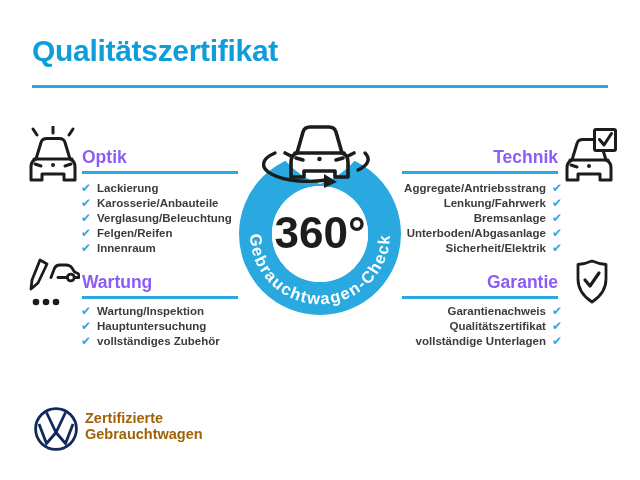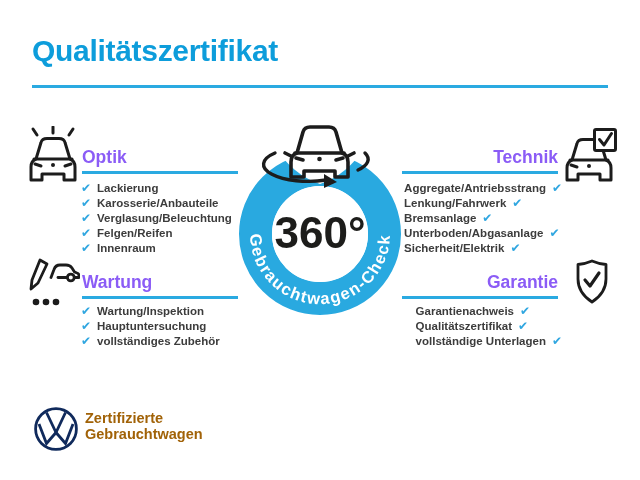--- a/index.html
+++ b/index.html
@@ -23,21 +23,21 @@
   #wartung-u{left:82px;top:296px;}
   #technik-u{left:402px;top:171px;}
   #garantie-u{left:402px;top:296px;}
   .list{position:absolute;}
   #optik-l{left:81px;top:180px;}
   #wartung-l{left:81px;top:303px;}
   #technik-l{right:78px;top:180px;}
   #garantie-l{right:78px;top:303px;}
   .row{display:flex;align-items:center;height:15px;font-size:11.5px;font-weight:bold;
        color:#3c3c3c;white-space:nowrap;}
-  .row-right{}
+  .row-right{justify-content:flex-end;}
   .check{color:#2fa6e0;font-size:12px;line-height:12px;
          font-family:"DejaVu Sans","Liberation Sans",sans-serif;}
   .row-left .check{margin-right:6px;}
   .row-right .check{margin-left:6px;}
   .abs{position:absolute;}
   .brand{position:absolute;left:85px;top:410px;font-size:14.5px;font-weight:bold;
          color:#a16207;line-height:16px;}
   .degree{font-family:"Liberation Sans",sans-serif;font-weight:bold;font-size:44px;fill:#1d1d1b;}
   .ringtxt{font-family:"Liberation Sans",sans-serif;font-weight:bold;font-size:16.5px;
            fill:#ffffff;letter-spacing:1.5px;}

